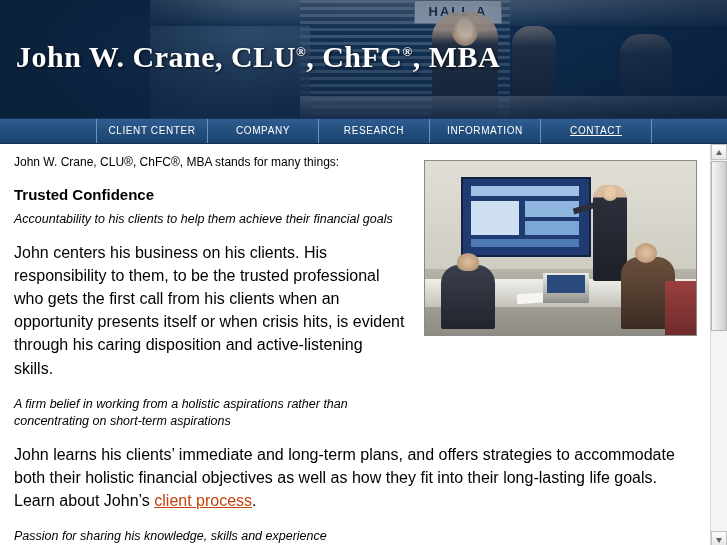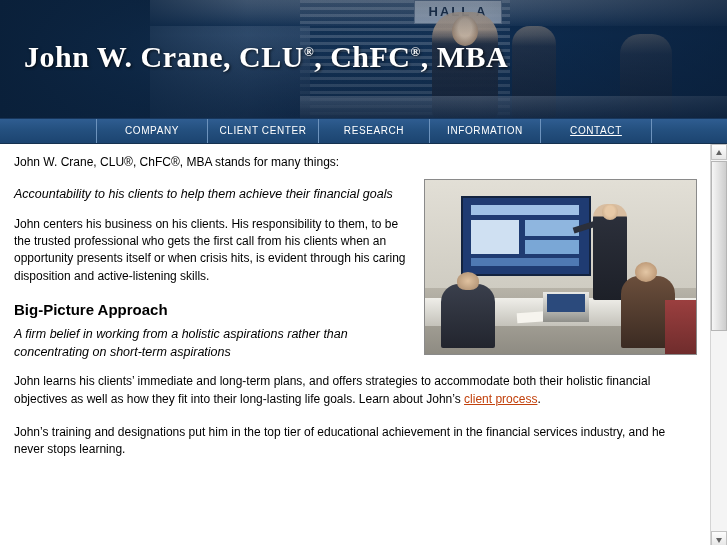--- a/index.html
+++ b/index.html
@@ -104,21 +104,21 @@
   }
   .ph-vignette {
     position: absolute;
     inset: 0;
     background:
       linear-gradient(90deg, rgba(10,32,58,0.98) 0%, rgba(12,36,64,0.8) 18%, rgba(16,42,72,0.25) 34%, rgba(14,38,68,0.2) 66%, rgba(10,30,56,0.65) 100%),
       linear-gradient(180deg, rgba(8,26,50,0.35) 0%, rgba(8,26,50,0.0) 30%, rgba(8,26,50,0.45) 100%);
   }
   .banner-title {
     position: absolute;
-    left: 24px;
+    left: 16px;
     top: 40px;
     color: #ffffff;
     font-family: "Liberation Serif", serif;
     font-size: 30px;
     font-weight: bold;
     letter-spacing: 0.5px;
     text-shadow: 1px 1px 3px rgba(0,0,0,0.75);
     white-space: nowrap;
   }
   .banner-title sup {
@@ -193,29 +193,29 @@
     color: #000000;
   }
   p.tagline {
     margin: 0 0 12px 0;
     font-size: 12.5px;
     font-style: italic;
     line-height: 1.4;
   }
   p.body {
     margin: 0 0 16px 0;
-    font-size: 12px;
+    font-size: 16px;
     line-height: 1.45;
   }
   .col-left {
     width: 400px;
   }
   .top-row {
     display: flex;
-    align-items: center;
+    align-items: flex-start;
     gap: 18px;
   }
   .photo {
     width: 271px;
     height: 174px;
     flex: 0 0 auto;
     border: 1px solid #8a8a8a;
     position: relative;
     overflow: hidden;
     background: linear-gradient(180deg, #d8d5cc 0%, #c9c6bd 45%, #b4b1a8 100%);
@@ -378,39 +378,39 @@
     <div class="ph-person-b"></div>
     <div class="ph-person-c"></div>
     <div class="ph-table"></div>
     <div class="ph-vignette"></div>
   </div>
   <div class="banner-title"><span>John W. Crane, CLU</span><sup>®</sup><span>, ChFC</span><sup>®</sup><span>, MBA</span></div>
 </div>
 
 <div class="navbar">
   <div class="nav-spacer"></div>
+  <div class="nav-item">CLIENT CENTER</div>
   <div class="nav-item">COMPANY</div>
-  <div class="nav-item">CLIENT CENTER</div>
   <div class="nav-item">RESEARCH</div>
   <div class="nav-item">INFORMATION</div>
   <div class="nav-item">CONTACT</div>
 </div>
 
 <div class="content-wrap">
   <div class="content">
     <div class="inner">
 
       <div class="top-row">
         <div class="col-left">
           <p class="intro">John W. Crane, CLU®, ChFC®,  MBA stands for many things:</p>
 
+          <h2 class="section">Trusted Confidence</h2>
           <p class="tagline">Accountability to his clients to help them achieve their financial goals</p>
           <p class="body">John centers his business on his clients. His responsibility to them, to be the trusted professional who gets the first call from his clients when an opportunity presents itself or when crisis hits, is evident through his caring disposition and active-listening skills.</p>
 
-          <h2 class="section">Big-Picture Approach</h2>
           <p class="tagline">A firm belief in working from a holistic aspirations rather than concentrating on short-term aspirations</p>
         </div>
 
         <div class="photo">
           <div class="wall"></div>
           <div class="screen">
             <div class="bar"></div>
             <div class="blk1"></div>
             <div class="blk2"></div>
             <div class="blk3"></div>
@@ -423,20 +423,21 @@
           <div class="seated-a"></div>
           <div class="seated-b"></div>
           <div class="papers"></div>
           <div class="laptop"></div>
           <div class="chair"></div>
         </div>
       </div>
 
       <p class="body"><span>John learns his clients’ immediate and long-term plans, and offers strategies to accommodate both their holistic financial objectives as well as how they fit into their long-lasting life goals. Learn about John’s </span><a class="link">client process</a><span>.</span></p>
 
+      <p class="tagline">Passion for sharing his knowledge, skills and experience</p>
       <p class="body"><span>John’s training and designations put him in the top tier of educational achievement in the financial services industry, and he never stops learning. </span></p>
 
     </div>
   </div>
 
   <div class="scrollbar">
     <div class="sb-track"></div>
     <div class="sb-btn up">
         <span class="sb-arrow"></span>
       </div>

